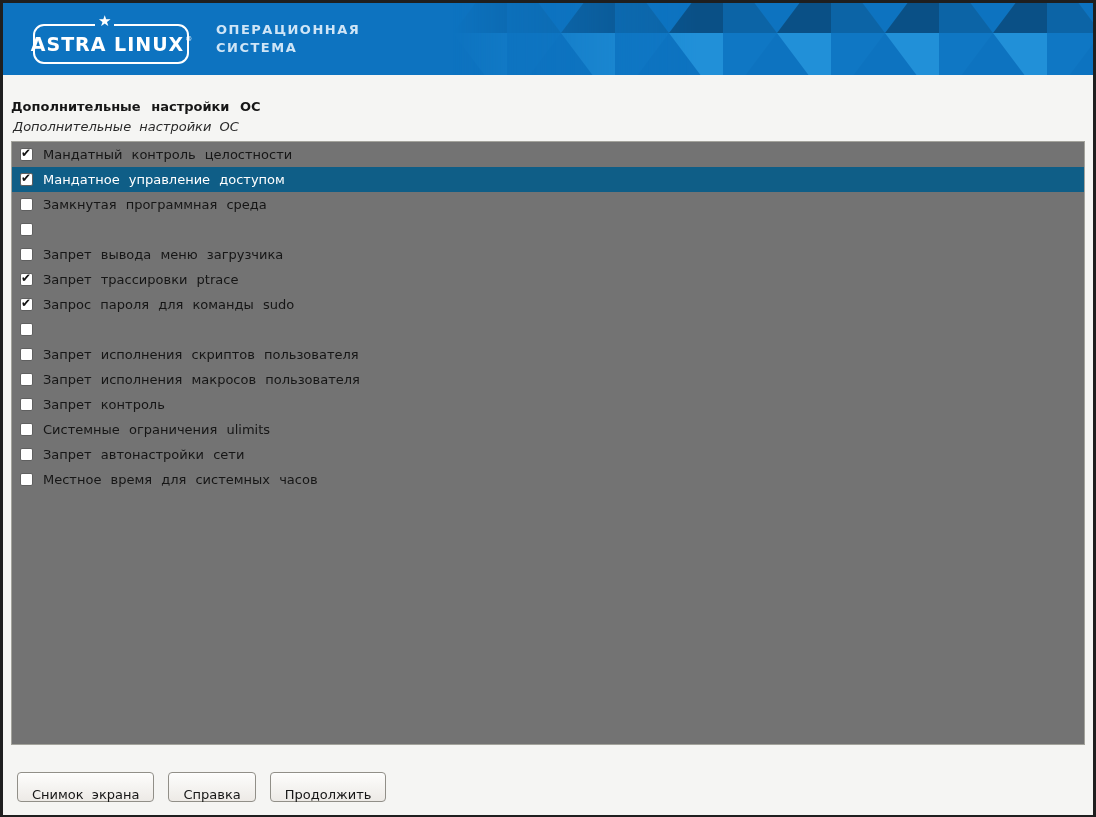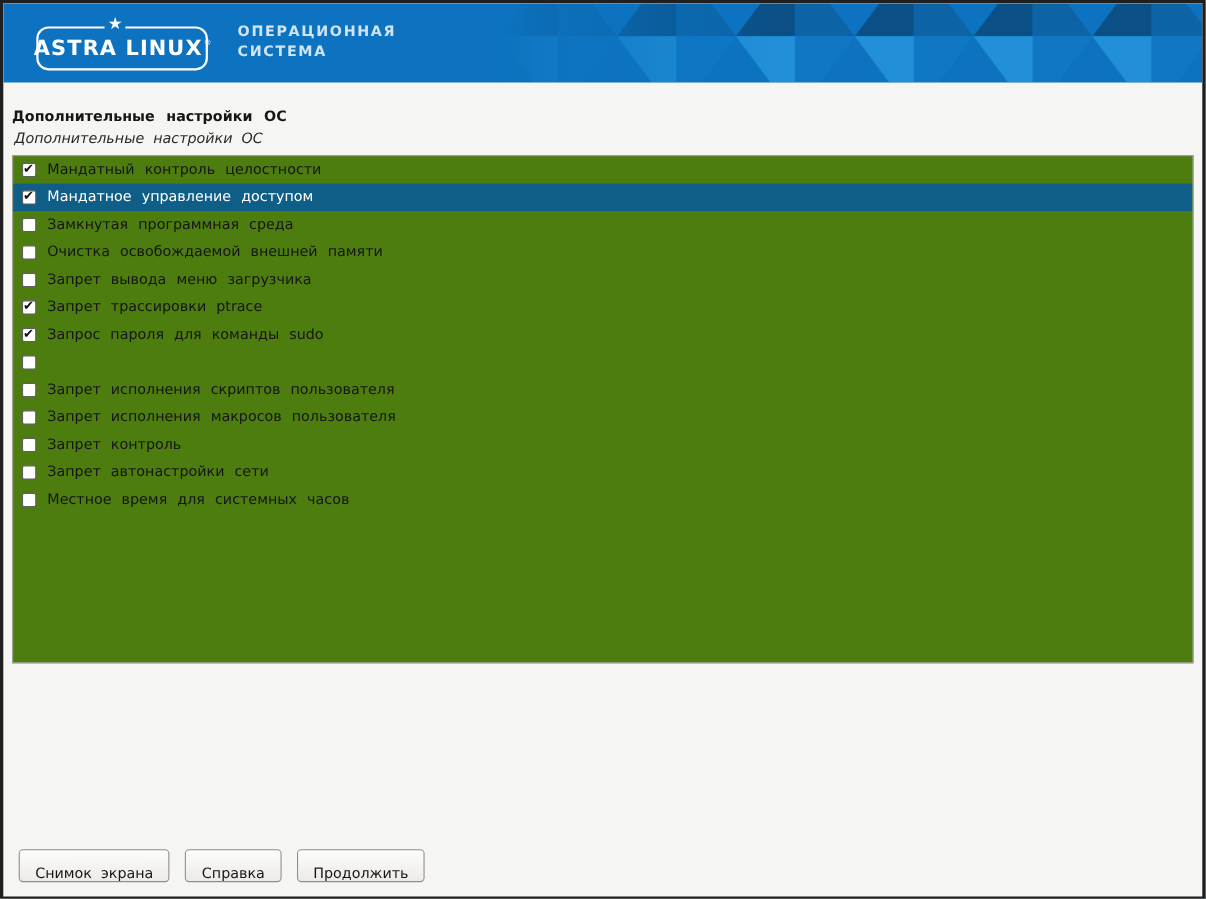--- a/index.html
+++ b/index.html
@@ -20,21 +20,21 @@
   .brand{position:absolute;left:213px;top:18px;color:#cfe5f6;font-weight:bold;font-size:13px;
     letter-spacing:1.5px;line-height:18px;}
 
   
   .content{padding:0 8px;}
   .page-title{margin:0;padding-top:24px;font-size:13px;font-weight:bold;color:#161616;word-spacing:6px;}
   .page-desc{margin:10px 0 0 0;font-size:13px;color:#161616;line-height:19px;text-align:justify;word-spacing:5px;}
   .page-sub{margin:5px 0 0 2px;font-size:13px;font-style:italic;color:#2a2a2a;word-spacing:4px;}
 
   
-  .listbox{margin-top:7px;height:462px;background:#4d7c0f;border:1px solid #a3a39c;
+  .listbox{margin-top:7px;height:604px;background:#737373;border:1px solid #a3a39c;
     box-sizing:border-box;overflow:hidden;}
   .row{display:flex;align-items:center;height:25px;padding-left:8px;cursor:default;}
   .row.selected{background:var(--sel-bg,#0f5e87);}
   .row .label{font-size:13px;color:#161616;word-spacing:5px;margin-left:10px;white-space:nowrap;}
   .row.selected .label{color:#ffffff;}
   .cb{width:13px;height:13px;box-sizing:border-box;border:1px solid #5f5f5f;background:#ffffff;
     border-radius:2px;position:relative;flex:0 0 13px;}
   .cb.checked::after{content:"\2714";position:absolute;left:0px;top:-3px;font-size:12px;
     font-weight:bold;color:#111111;}
 
@@ -88,21 +88,20 @@
         <div class="row selected">
           <span class="cb checked"></span>
           <span class="label">Мандатное управление доступом</span>
         </div>
         <div class="row">
           <span class="cb"></span>
           <span class="label">Замкнутая программная среда</span>
         </div>
         <div class="row">
           <span class="cb"></span>
-          <span class="label">Очистка освобождаемой внешней памяти</span>
         </div>
         <div class="row">
           <span class="cb"></span>
           <span class="label">Запрет вывода меню загрузчика</span>
         </div>
         <div class="row">
           <span class="cb checked"></span>
           <span class="label">Запрет трассировки ptrace</span>
         </div>
         <div class="row">
@@ -119,20 +118,24 @@
         <div class="row">
           <span class="cb"></span>
           <span class="label">Запрет исполнения макросов пользователя</span>
         </div>
         <div class="row">
           <span class="cb"></span>
           <span class="label">Запрет контроль</span>
         </div>
         <div class="row">
           <span class="cb"></span>
+          <span class="label">Системные ограничения ulimits</span>
+        </div>
+        <div class="row">
+          <span class="cb"></span>
           <span class="label">Запрет автонастройки сети</span>
         </div>
         <div class="row">
           <span class="cb"></span>
           <span class="label">Местное время для системных часов</span>
         </div>
       </div>
   </div>
 
   <div class="footer">

